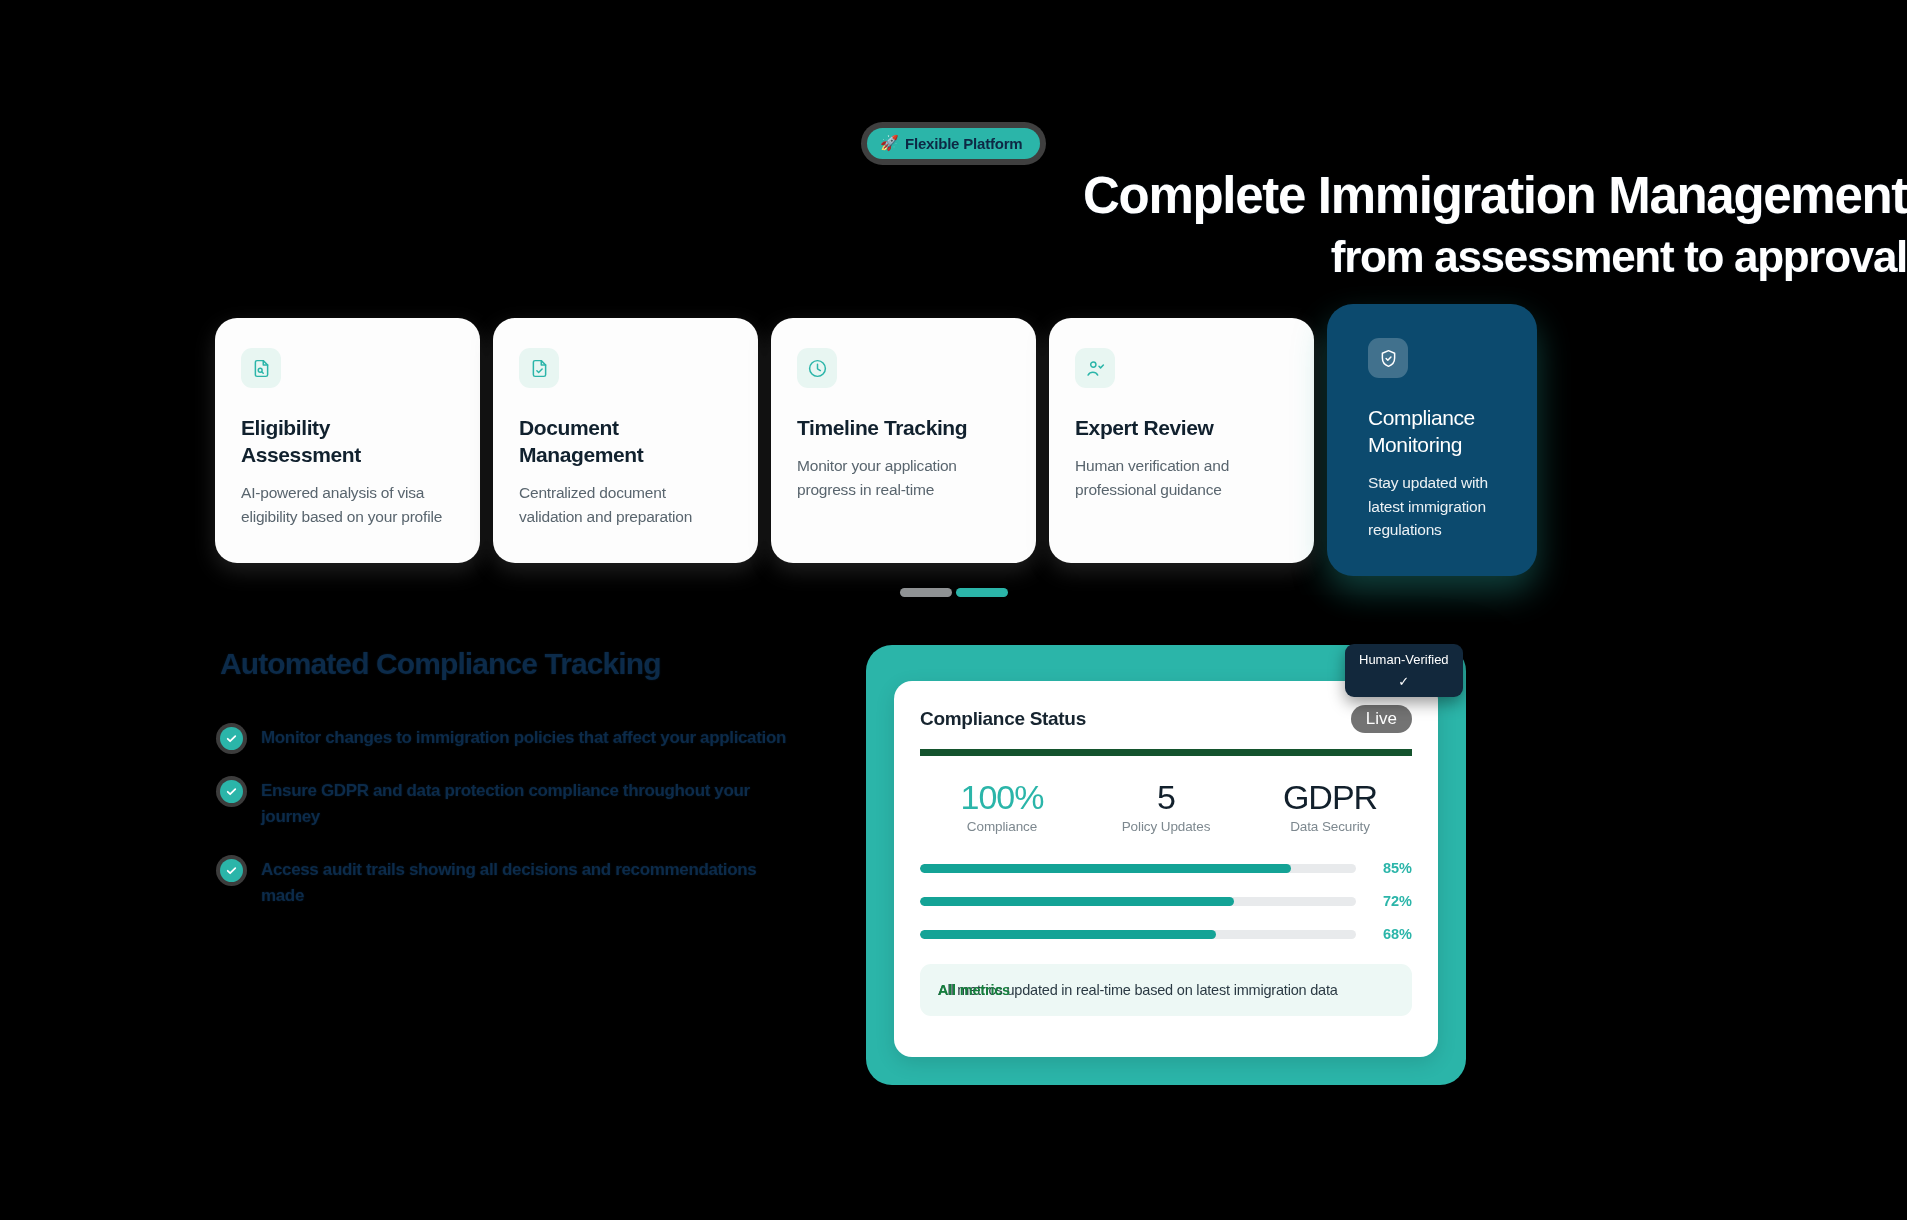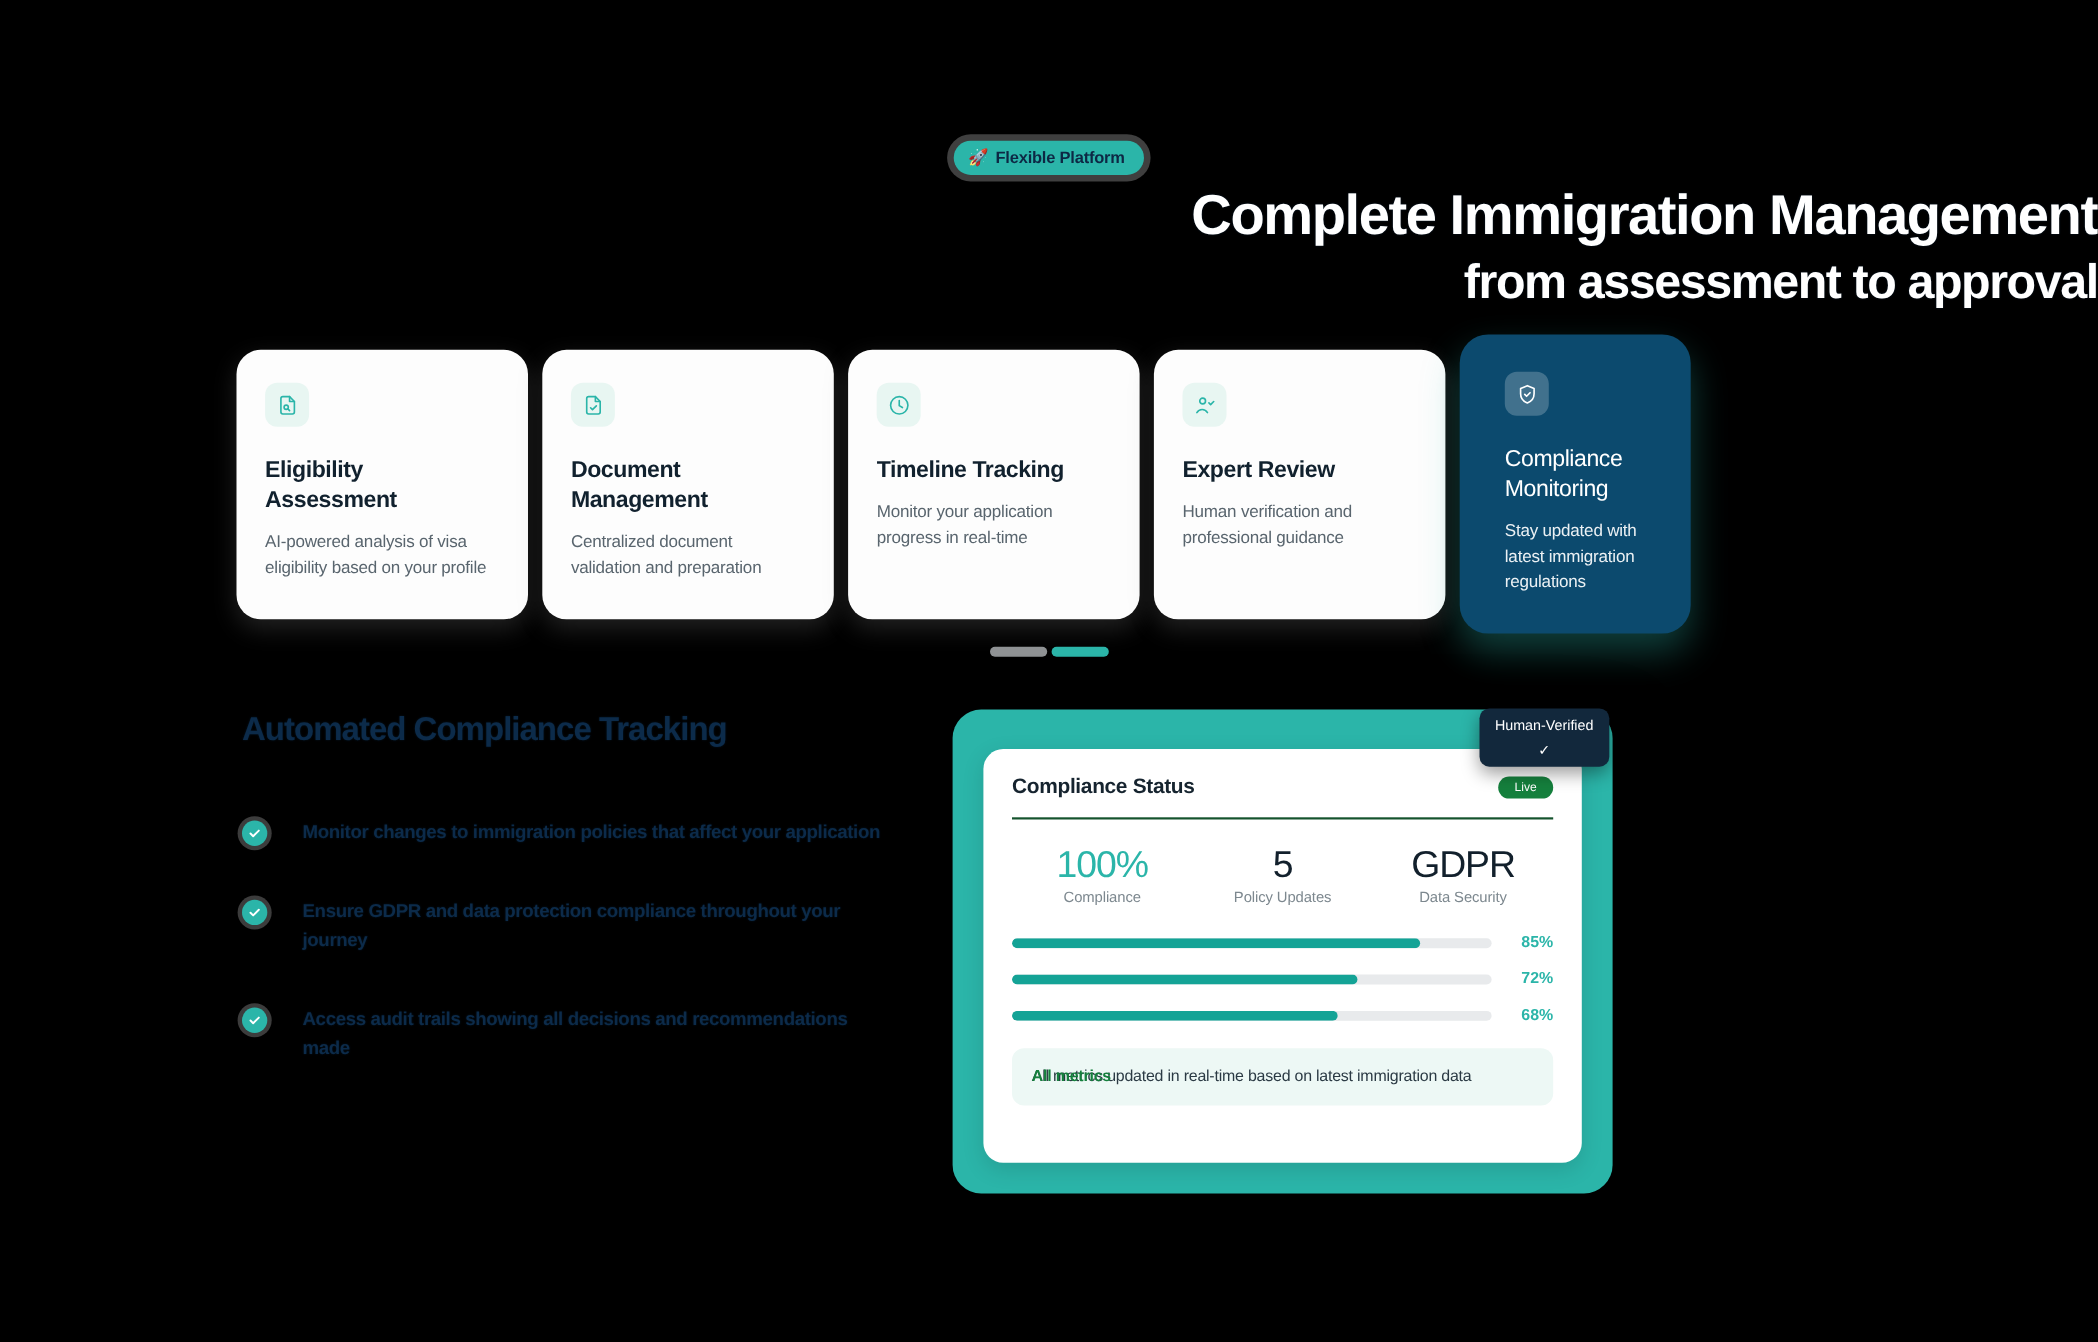--- a/index.html
+++ b/index.html
@@ -96,21 +96,21 @@
     position: absolute; top: 645px; left: 220px; width: 600px;
   }
   .feature h2 {
     font-size: 30px; font-weight: 800; color: #0c2b4a;
     letter-spacing: -.9px; line-height: 38px;
     filter: blur(.65px);
     text-shadow: 0 0 2px rgba(12,43,74,.5);
     margin-bottom: 42px;
   }
   .check-list { display: flex; flex-direction: column; gap: 27px; }
-  .check-item { display: flex; gap: 32px; align-items: flex-start; margin-top: 19px; }
+  .check-item { display: flex; gap: 18px; align-items: flex-start; }
   .chk {
     flex: 0 0 auto;
     width: 23px; height: 23px; border-radius: 50%;
     background: #2bb5a9;
     display: flex; align-items: center; justify-content: center;
     margin-top: 2px;
     box-shadow: 0 0 0 4px rgba(150,150,150,.4);
     position: relative;
   }
   .chk svg { width: 13px; height: 13px; }
@@ -133,26 +133,26 @@
   }
   .dash-card {
     background: #ffffff;
     border-radius: 18px;
     padding: 24px 26px 26px 26px;
     height: 100%;
     box-shadow: 0 6px 20px rgba(0,0,0,.12);
   }
   .dash-head {
     display: flex; justify-content: space-between; align-items: center;
-    padding-bottom: 16px; border-bottom: 2px solid #14532d;
+    padding-bottom: 16px; border-bottom: 7px solid #14532d;
   }
   .dash-head .t { font-size: 19px; font-weight: 600; color: #16242f; letter-spacing: -.3px; }
   .live {
-    background: #15803d; color: #ffffff;
-    font-size: 11px; font-weight: 500;
+    background: #737373; color: #ffffff;
+    font-size: 17px; font-weight: 500;
     padding: 4px 15px; border-radius: 999px;
   }
   .stats { display: flex; margin: 24px 0 26px 0; }
   .stat { flex: 1; text-align: center; }
   .stat .v { font-size: 34px; font-weight: normal; letter-spacing: -1px; line-height: 34px; }
   .stat .v.teal { color: #2bb5a9; }
   .stat .v.dark { color: #12202c; }
   .stat .l { font-size: 13.5px; color: #7d888f; margin-top: 5px; letter-spacing: -.1px; }
 
   .bars { display: flex; flex-direction: column; gap: 17px; }

